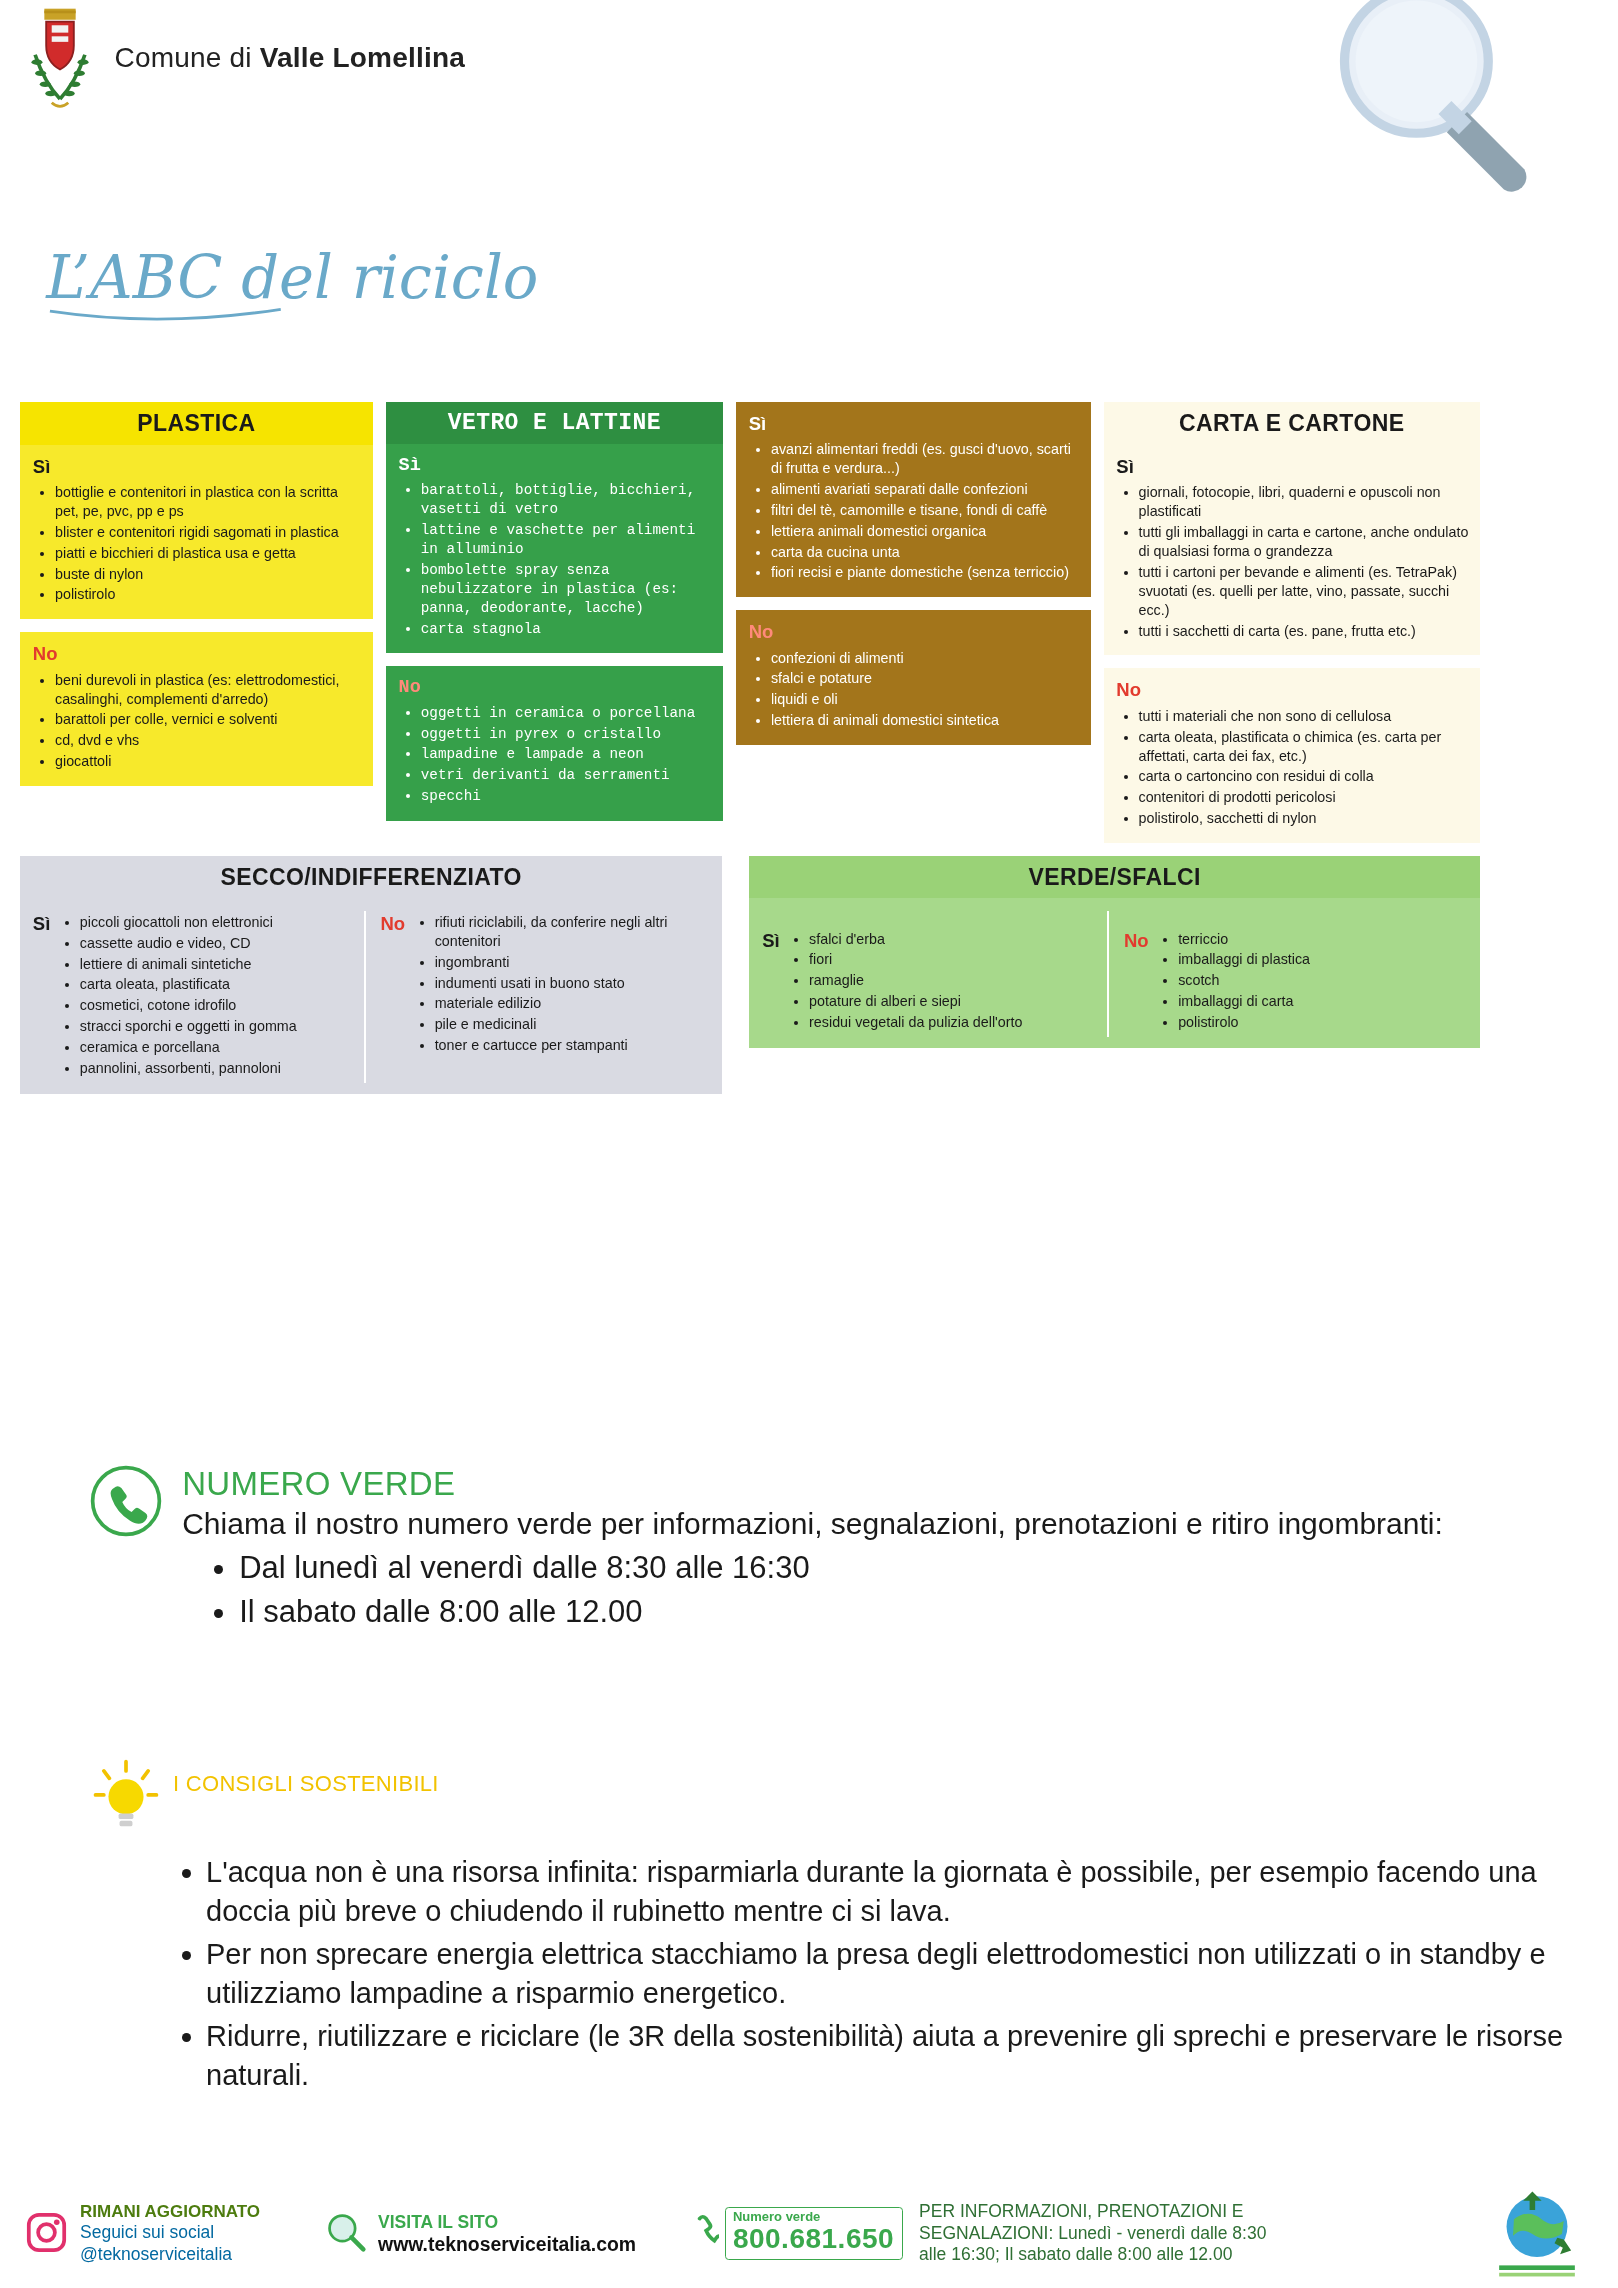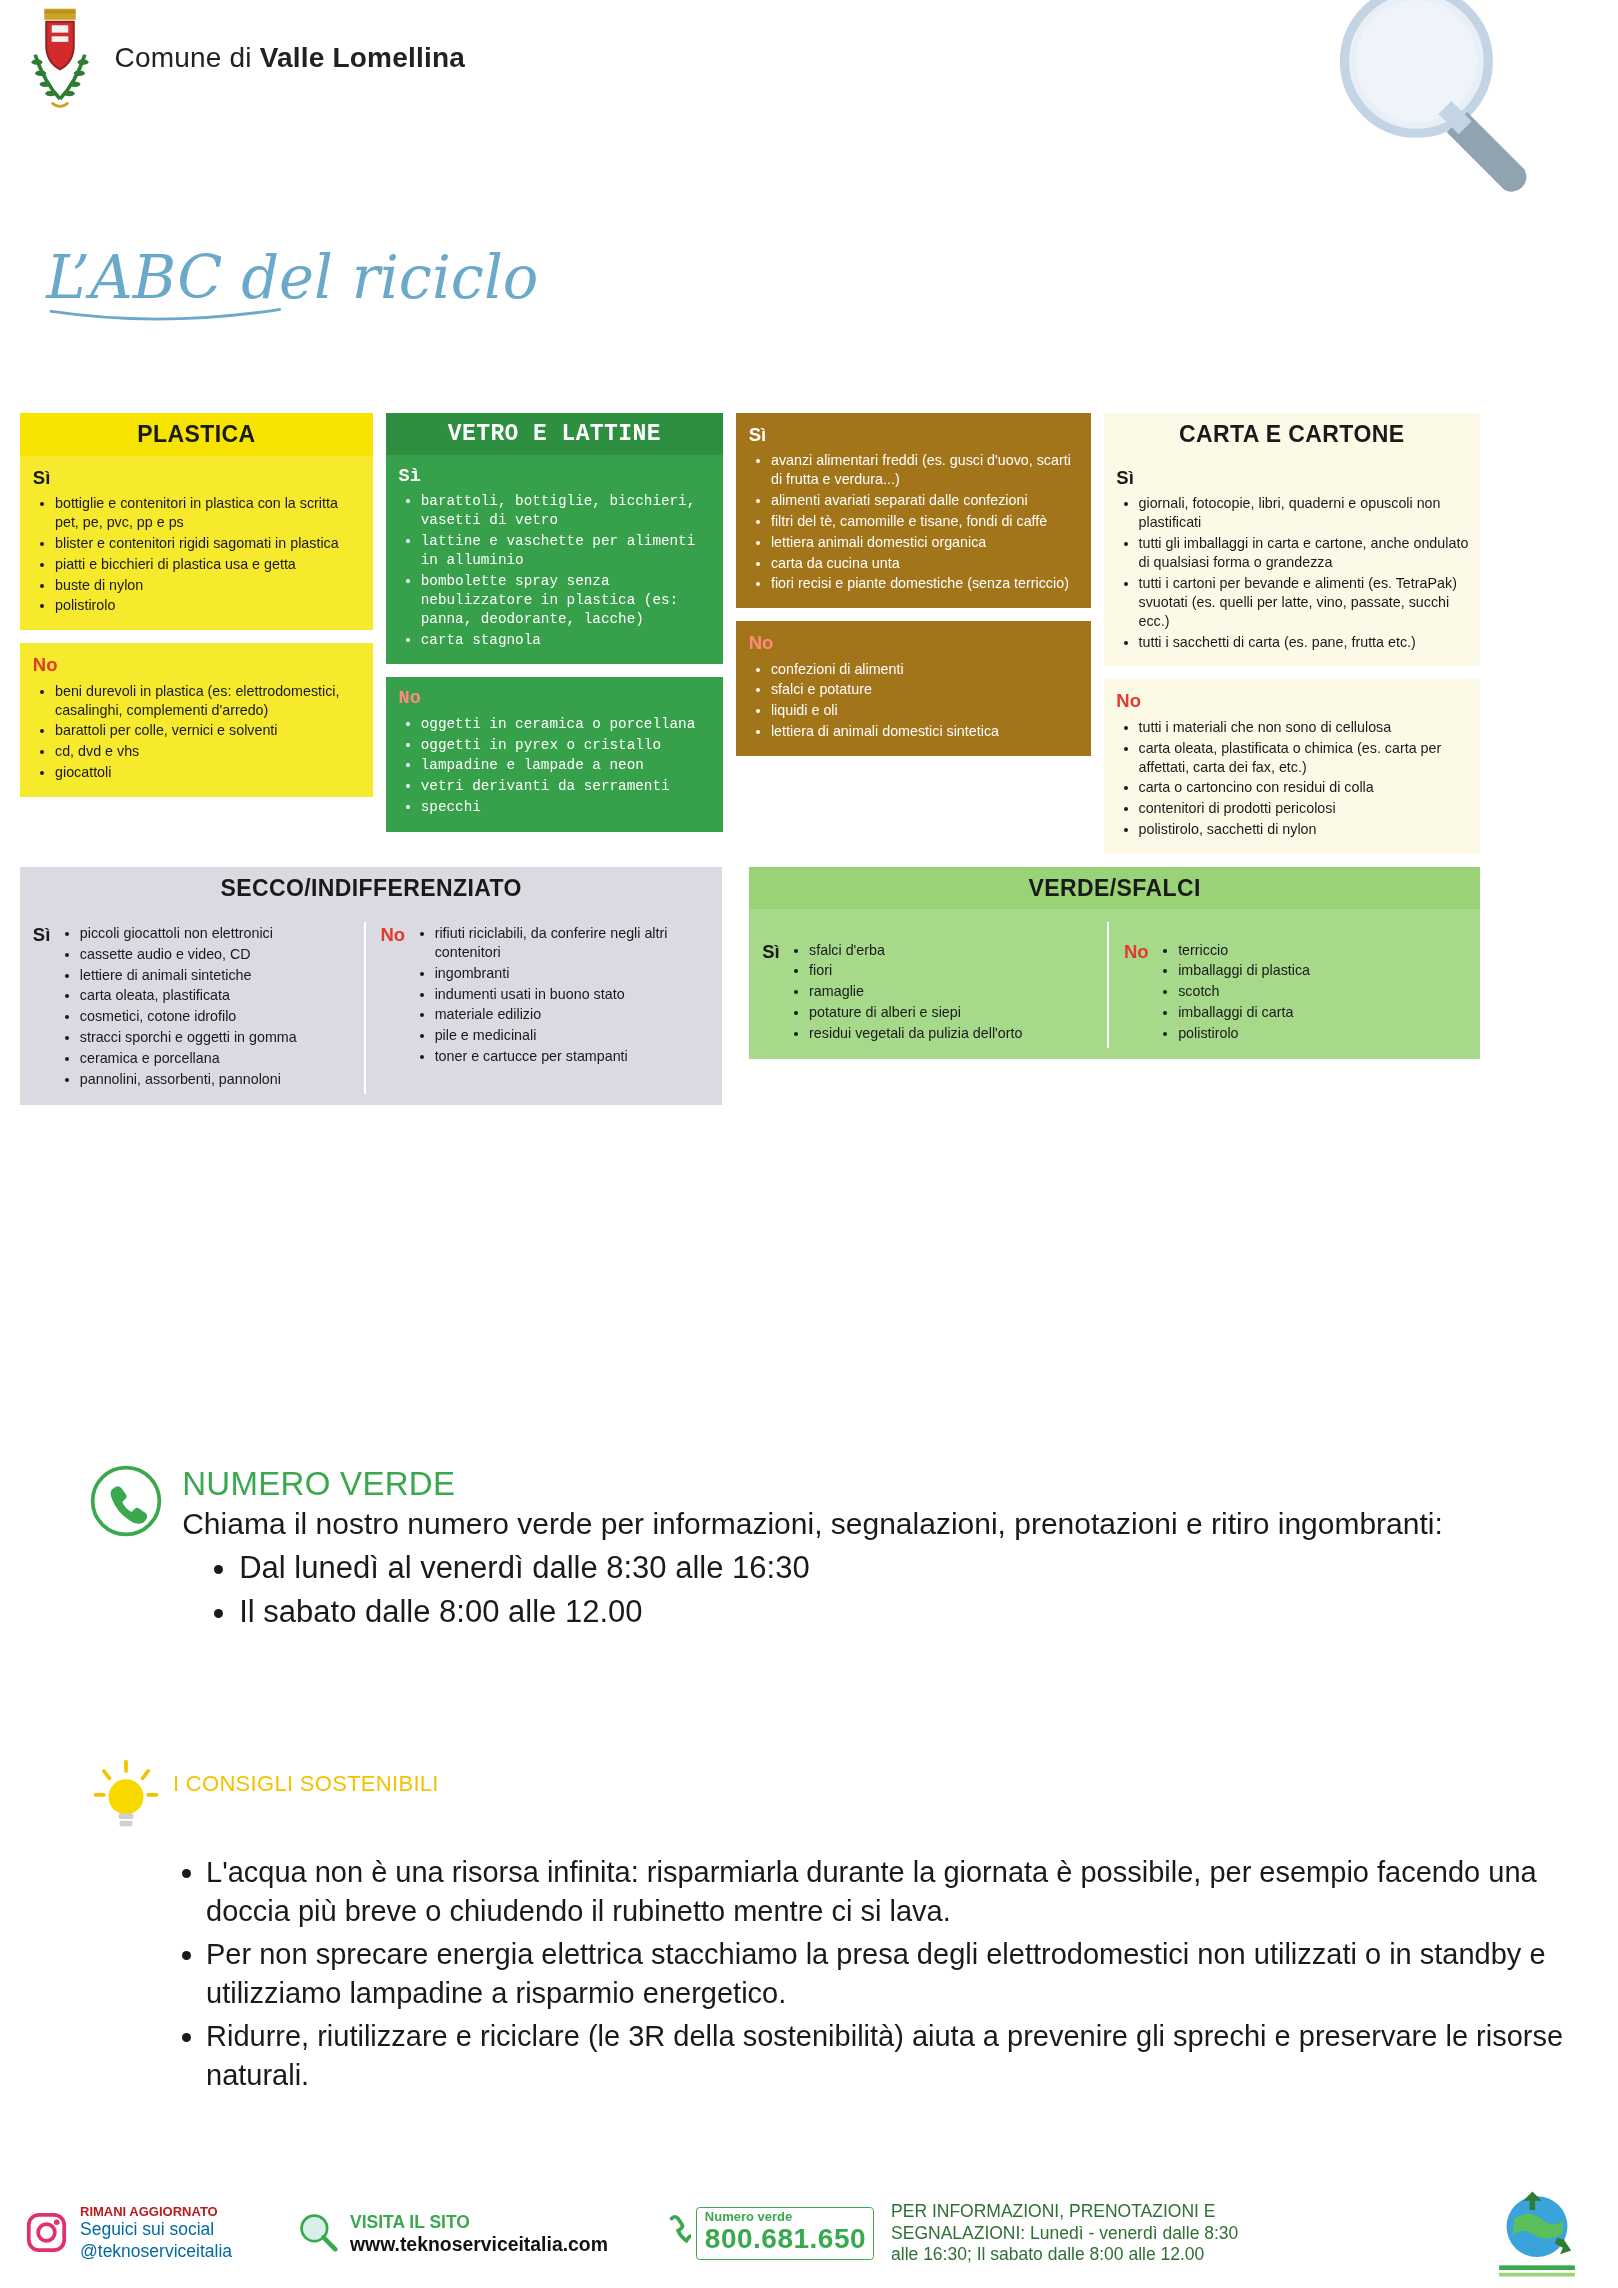--- a/index.html
+++ b/index.html
@@ -49,21 +49,21 @@
     top: 226px;
     width: 831px;
     height: 102px;
   }
   .abc-title svg { display:block; }
 
   
   .grid {
     position: absolute;
     left: 20px;
-    top: 413px;
+    top: 402px;
     width: 1460px;
   }
   .row1 { display: flex; gap: 13px; align-items: flex-start; }
 
   .card { position: relative; }
   .card-head {
     text-align: center;
     font-weight: bold;
     font-size: 23px;
     letter-spacing: 0.4px;
@@ -190,21 +190,21 @@
     bottom: 0;
     width: 1619px;
     height: 111px;
     display: flex;
     align-items: center;
     padding: 0 26px;
     gap: 0;
   }
   .f-block { display: flex; align-items: center; }
   .f-ig { margin-right: 13px; }
-  .f-txt-green { color: #b91c1c; font-weight: bold; font-size: 13px; }
+  .f-txt-green { color: #4d7c0f; font-weight: bold; font-size: 17px; }
   .f-txt-dark { color: #0369a1; font-size: 17.5px; line-height: 1.25; }
   .f-visita { margin-left: 65px; display: flex; align-items: center; }
   .f-visita .lbl { color: #3aa84c; font-weight: bold; font-size: 17.5px; }
   .f-visita .url { color: #111; font-weight: bold; font-size: 19.4px; }
   .f-num { margin-left: 59px; display: flex; align-items: center; }
   .f-numbox {
     border: 1.8px solid #3aa84c;
     border-radius: 3.7px;
     padding: 1.8px 7.4px 3.7px;
     margin-left: 5.5px;

